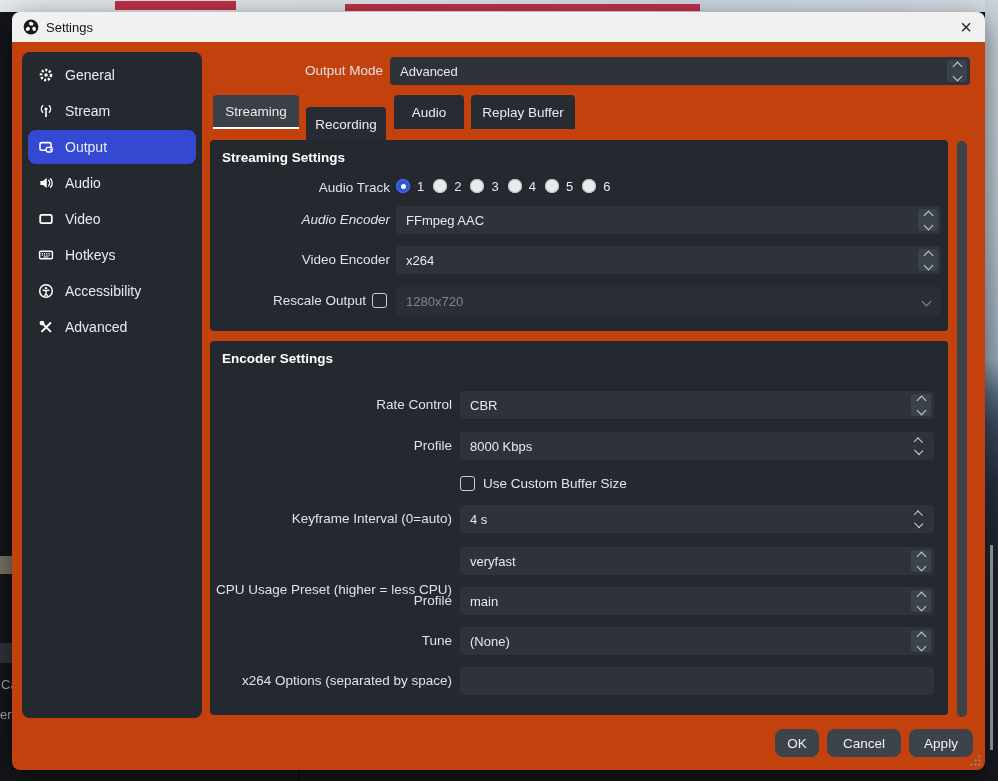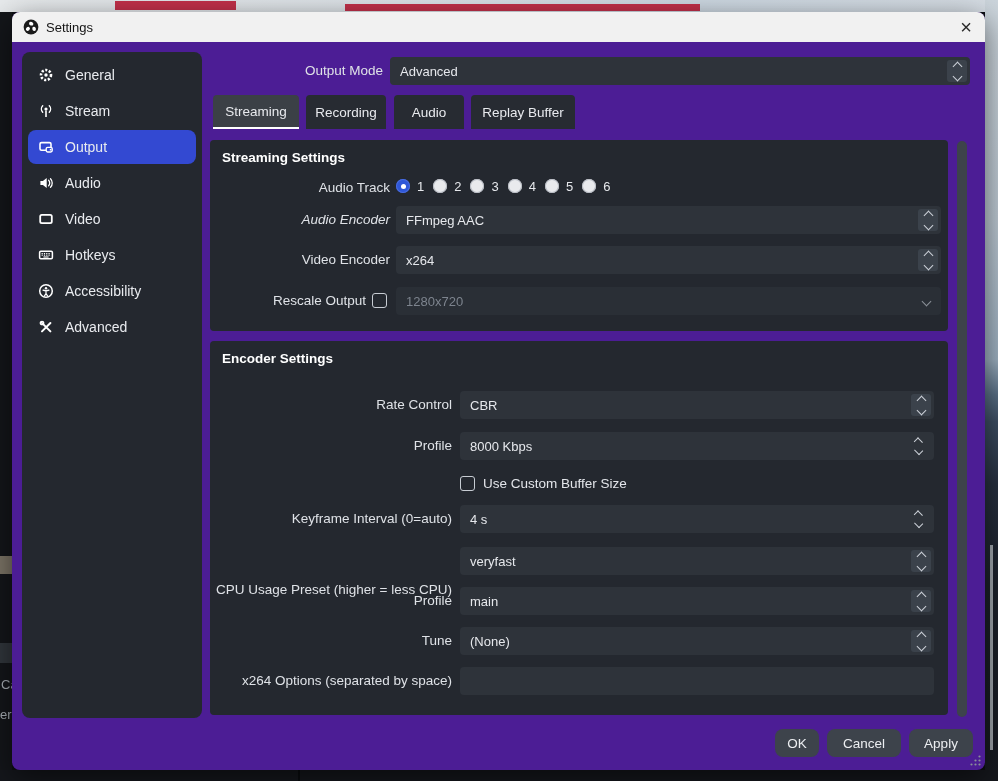--- a/index.html
+++ b/index.html
@@ -15,21 +15,21 @@
     background:linear-gradient(180deg,#ccd5dc 0%,#bcc8d2 28%,#9db0c0 46%,#5a7086 50.5%,#3d4e63 54%,#27303f 62%,#1c212a 75%,#171a21 100%);}
   .bg-right-line{left:990px;top:545px;width:3px;height:205px;background:rgba(205,212,218,0.75);}
   .bg-left{left:0;top:12px;width:12px;height:769px;background:#14161a;}
   .bg-left-img{left:0;top:556px;width:13px;height:18px;background:#7d7567;}
   .bg-left-block{left:0;top:643px;width:12px;height:20px;background:#31363c;}
   .bg-frag{color:#aab0b7;font-size:13px;line-height:14px;}
   .bg-bottom{left:0;top:770px;width:998px;height:11px;background:#15171c;}
   .bg-bottom-div{left:298px;top:770px;width:2px;height:11px;background:#0a0c0f;}
 
   
-  #window{left:12px;top:12px;width:973px;height:758px;background:#4c1d95;border-radius:8px;
+  #window{left:12px;top:12px;width:973px;height:758px;background:#c2410c;border-radius:8px;
     overflow:hidden;box-shadow:0 8px 30px rgba(0,0,0,0.55);}
   .titlebar{left:0;top:0;width:973px;height:30px;background:#f1f1f1;display:flex;align-items:center;}
   .titlebar .title{color:#141414;font-size:13px;margin-left:34px;}
   .win-logo{position:absolute;left:11px;top:7px;width:16px;height:16px;}
   .close-btn{position:absolute;right:6px;top:3px;width:26px;height:24px;display:flex;align-items:center;
     justify-content:center;color:#2a2a2a;font-size:20px;line-height:20px;cursor:default;}
 
   
   .sidebar{left:10px;top:40px;width:180px;height:666px;background:#24282f;border-radius:8px;padding-top:6px;box-sizing:border-box;}
   .side-item{display:flex;align-items:center;gap:11px;height:34px;margin:0 6px 2px 6px;border-radius:8px;
@@ -182,21 +182,21 @@
       <span class="val">Advanced</span>
       <span class="spinner">
         <i class="chev up"></i>
         <i class="chev down"></i>
       </span>
     </div>
 
     <div class="abs tab active" style="left:201px;width:86px;">
       <span>Streaming</span>
     </div>
-    <div class="abs tab" style="left:294px;width:80px;">
+    <div class="abs tab" style="left:294px;width:80px;margin-top:12px;">
       <span>Recording</span>
     </div>
     <div class="abs tab" style="left:382px;width:70px;">
       <span>Audio</span>
     </div>
     <div class="abs tab" style="left:459px;width:104px;">
       <span>Replay Buffer</span>
     </div>
 
     <div class="abs group" style="left:198px;top:128px;width:738px;height:191px;">

